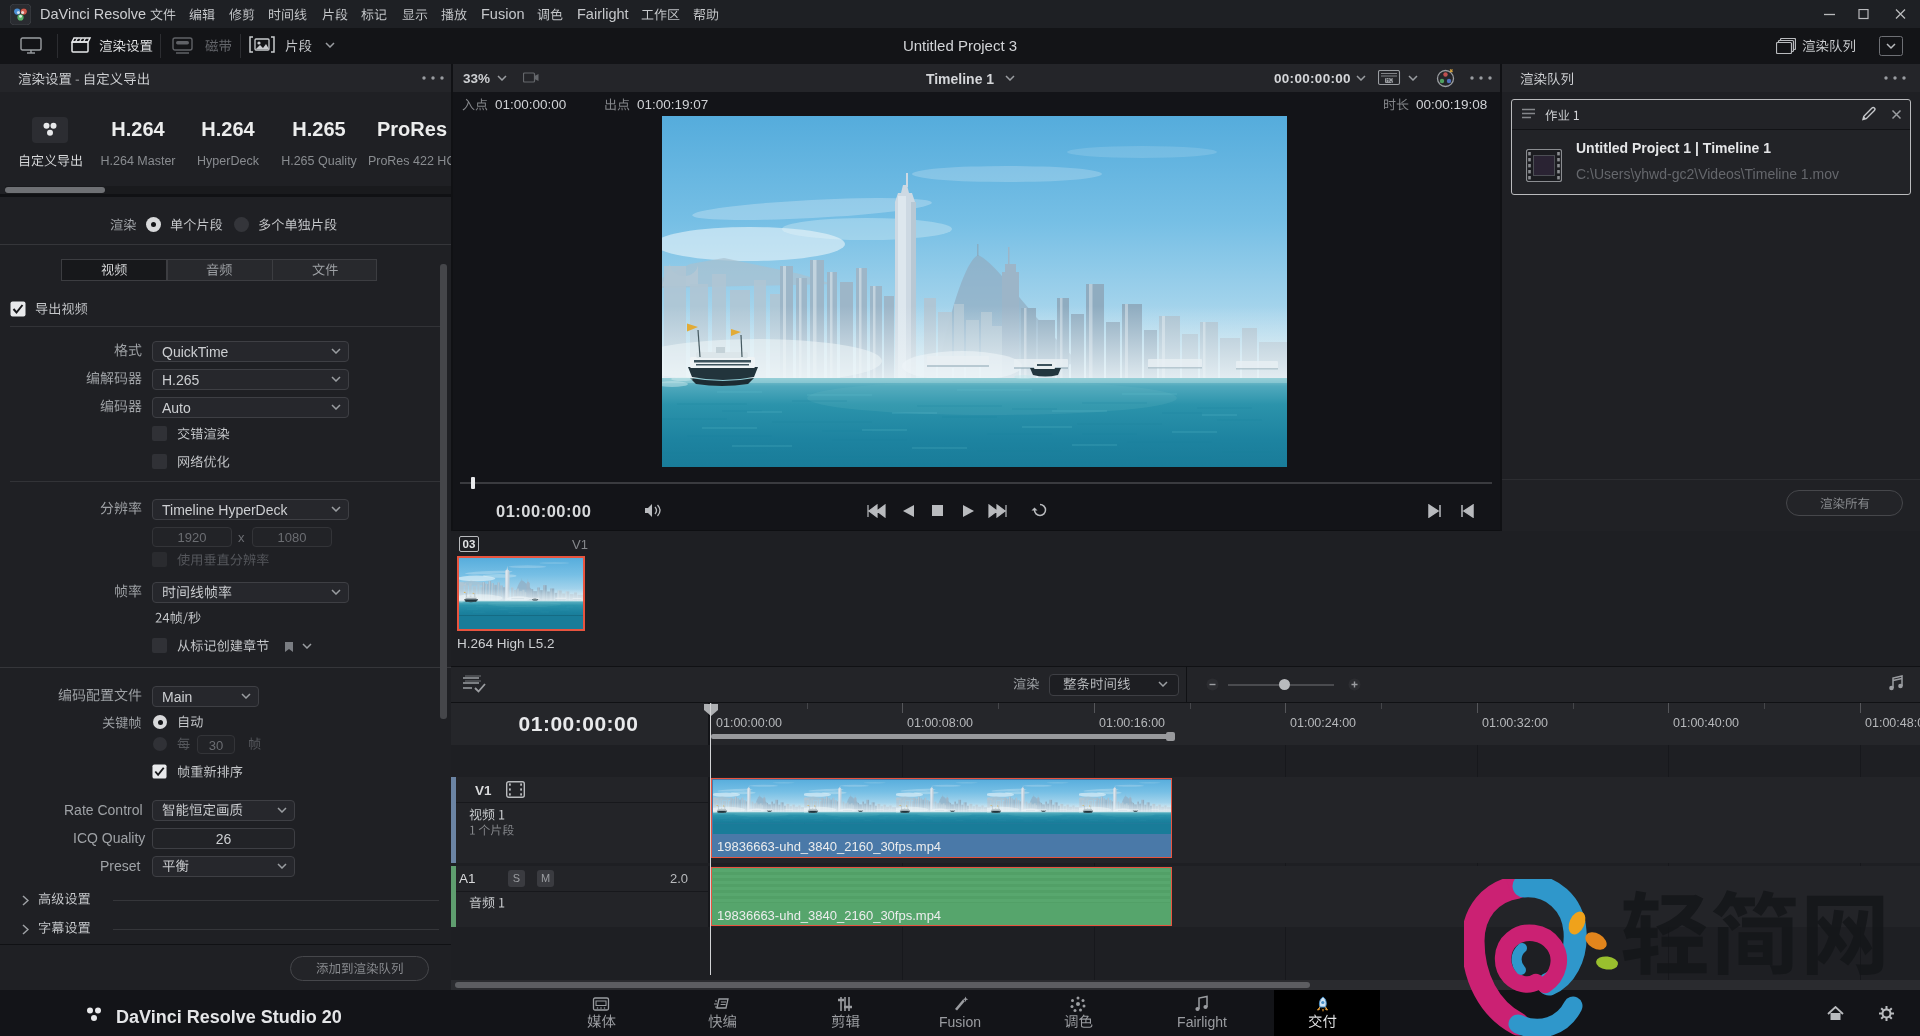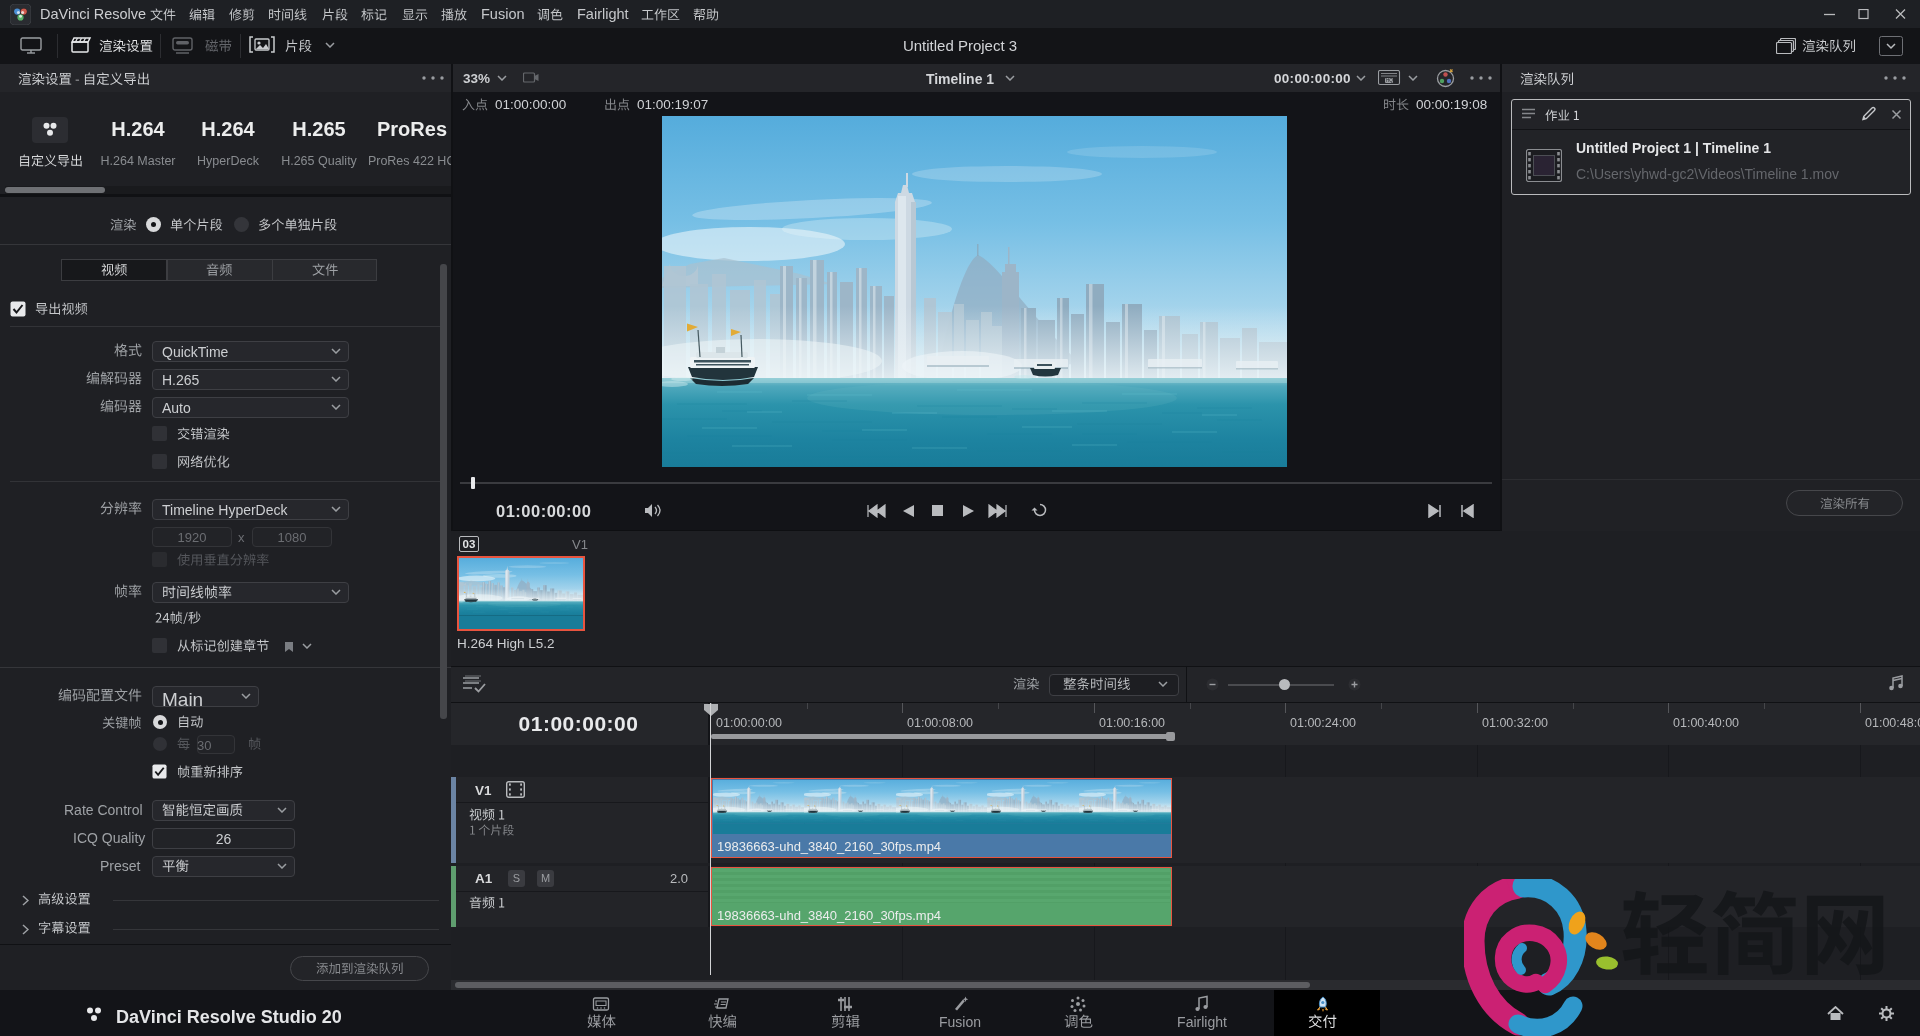--- a/index.html
+++ b/index.html
@@ -508,38 +508,38 @@
 <path d="M2 1 h8 v10 l-4 -3 -4 3 Z" fill="#7a7d82"></path>
   </svg>
 <svg class="a" style="left:302px;top:643px" width="10" height="6" viewBox="0 0 10 6">
     <path d="M1 1 L5 5 L9 1" fill="none" stroke="#9a9da1" stroke-width="1.5"></path>
   </svg>
 <div class="a" style="left:0;top:667px;width:451px;height:1px;background:#35363a"></div>
 <svg class="ck" style="left:58.0px;top:688px;width:84.0px;height:14px;fill:#9fa2a6" viewBox="0 -80 6000 1000">
     <use href="#p-l-bianmapeizhi"></use>
   </svg>
 <div class="dd" style="left:152px;top:686px;width:107px;height:21px"></div>
-<div class="tx" style="left:162px;top:689px;font-size:19px;color:#cdcfd2">Main</div>
+<div class="tx" style="left:162px;top:689px;font-size:14px;color:#cdcfd2">Main</div>
 <svg class="a" style="left:241px;top:693px" width="10" height="6" viewBox="0 0 10 6">
     <path d="M1 1 L5 5 L9 1" fill="none" stroke="#9a9da1" stroke-width="1.5"></path>
   </svg>
 <svg class="ck" style="left:102.4px;top:716px;width:39.6px;height:13.2px;fill:#9fa2a6" viewBox="0 -80 3000 1000">
     <use href="#p-l-guanjianzhen"></use>
   </svg>
 <div class="a" style="left:153px;top:715px;width:14px;height:14px;border-radius:50%;background:#d8d9db"></div>
 <div class="a" style="left:157.5px;top:719.5px;width:5px;height:5px;border-radius:50%;background:#131417"></div>
 <svg class="ck" style="left:177px;top:715px;width:26.4px;height:13.2px;fill:#c6c8cb" viewBox="0 -80 2000 1000">
     <use href="#p-v-zidong"></use>
   </svg>
 <div class="a" style="left:153px;top:737px;width:14px;height:14px;border-radius:50%;background:#303136"></div>
 <svg class="ck" style="left:177px;top:737px;width:13.2px;height:13.2px;fill:#55575c" viewBox="0 -80 1000 1000">
     <use href="#p-v-mei"></use>
   </svg>
 <div class="dd" style="left:197px;top:735px;width:38px;height:19px;background:#222327;border-color:#333438"></div>
-<div class="tx" style="left:197px;top:738px;width:38px;font-size:13px;color:#6b6d72">30</div>
+<div class="tx" style="left:197px;top:738px;width:38px;text-align:center;font-size:13px;color:#6b6d72">30</div>
 <svg class="ck" style="left:248px;top:737px;width:13.2px;height:13.2px;fill:#55575c" viewBox="0 -80 1000 1000">
     <use href="#p-v-zhen"></use>
   </svg>
 <svg class="a" style="left:152px;top:764px" width="15" height="15" viewBox="0 0 16 16">
     <rect x="0.5" y="0.5" width="15" height="15" rx="2" fill="#e8e9eb"></rect>
     <path d="M3.5 8 l3 3.5 L12.5 4" fill="none" stroke="#17181b" stroke-width="2"></path>
   </svg>
 <svg class="ck" style="left:177px;top:765px;width:66.0px;height:13.2px;fill:#c6c8cb" viewBox="0 -80 5000 1000">
     <use href="#p-cb-zhenchongxin"></use>
   </svg>
@@ -786,21 +786,21 @@
 <svg class="a" style="left:987px;top:780px" width="92" height="54" viewBox="0 14 625 420" preserveAspectRatio="none">
     <use href="#harbor"></use>
   </svg>
 <svg class="a" style="left:1079px;top:780px" width="92" height="54" viewBox="0 14 625 420" preserveAspectRatio="none">
     <use href="#harbor"></use>
   </svg>
 <div class="tx" style="left:717px;top:839px;font-size:13px;color:#eceded;z-index:4">19836663-uhd_3840_2160_30fps.mp4</div>
 <div class="a" style="left:451px;top:866px;width:1469px;height:61px;background:#232428"></div>
 <div class="a" style="left:451px;top:866px;width:5px;height:61px;background:#5f9e6f"></div>
 <div class="a" style="left:456px;top:891px;width:253px;height:1px;background:#17181c"></div>
-<div class="tx" style="left:475px;top:871px;font-size:13.5px;font-weight:bold;color:#d8d9db">A1</div>
+<div class="tx" style="left:459px;top:871px;font-size:13.5px;font-weight:normal;color:#d8d9db">A1</div>
 <div class="a" style="left:508px;top:870px;width:17px;height:17px;background:#3a3b40;border-radius:3px"></div>
 <div class="tx" style="left:508px;top:872px;width:17px;text-align:center;font-size:11px;color:#9b9da1">S</div>
 <div class="a" style="left:537px;top:870px;width:17px;height:17px;background:#3a3b40;border-radius:3px"></div>
 <div class="tx" style="left:537px;top:872px;width:17px;text-align:center;font-size:11px;color:#9b9da1">M</div>
 <div class="tx" style="left:670px;top:871px;font-size:13px;color:#b9bbbe">2.0</div>
 <svg class="ck" style="left:469px;top:896px;width:36.1px;height:13px;fill:#cdcfd2" viewBox="0 -80 2779 1000">
     <use href="#p-tr-yinpin1"></use>
   </svg>
 <div class="a" style="left:708px;top:866px;width:2px;height:61px;background:#17181c"></div>
 <div class="a" style="left:711px;top:867px;width:461px;height:59px;border:1.5px solid #e8543f;background:#56a56c"></div>

